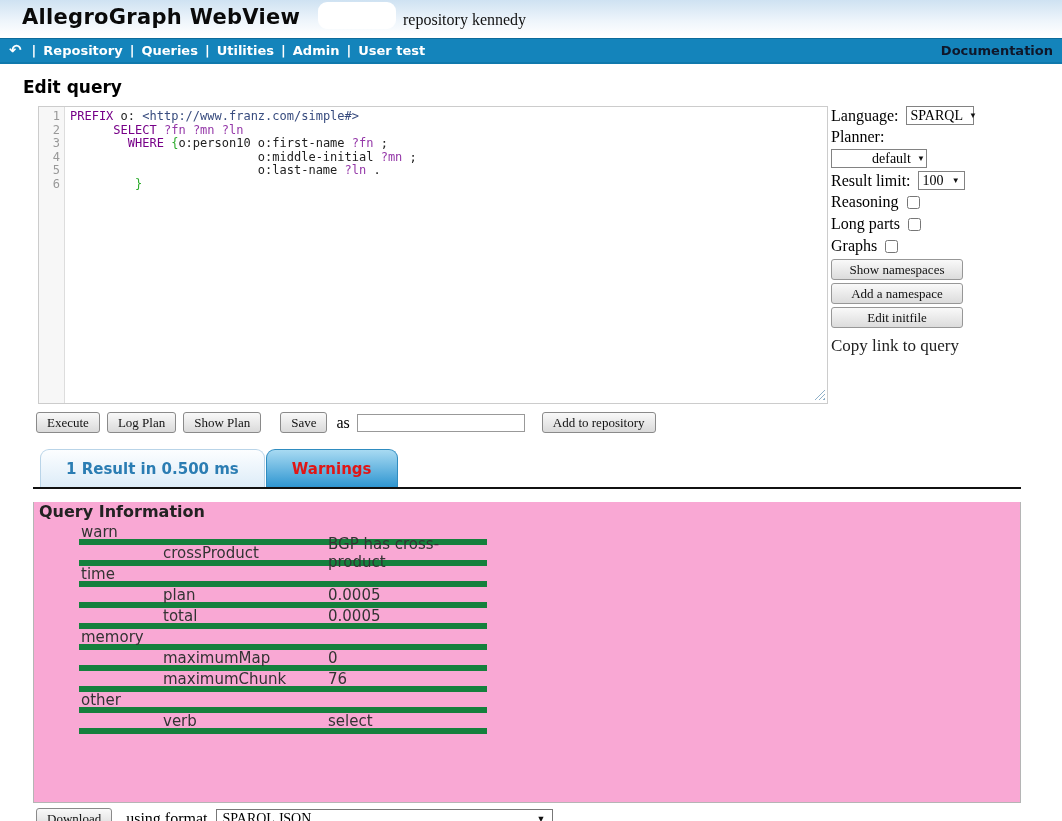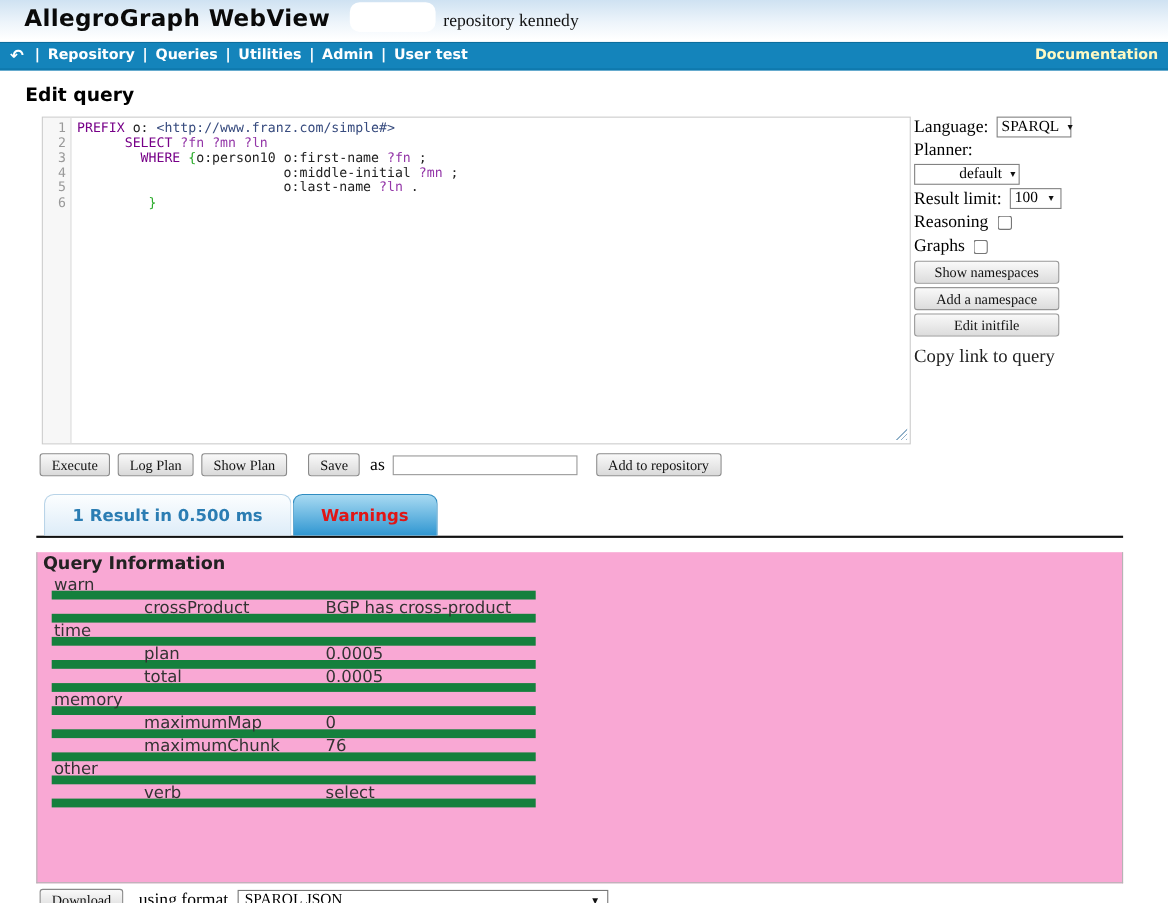--- a/index.html
+++ b/index.html
@@ -18,21 +18,21 @@
 
   
   .navbar { height:26px; background:var(--nav-bg,#1484bb);
     border-top:1px solid #0c6b9b; border-bottom:2px solid #0f79ad;
     display:flex; align-items:center; padding:0 9px;
     color:#fff; font:bold 13px "DejaVu Sans", sans-serif; }
   .back-icon { font-size:15px; line-height:1; margin-right:3px; cursor:pointer; }
   .nav-items { display:flex; align-items:center; }
   .nav-sep { margin:0 7px; }
   .nav-link { color:#fff; text-decoration:none; cursor:pointer; }
-  .doc-link { margin-left:auto; color:#fef9c3; cursor:pointer; }
+  .doc-link { margin-left:auto; color:#0f172a; cursor:pointer; }
 
   
   .page-title { margin:13px 0 9px 23px; font:bold 17px "DejaVu Sans", sans-serif; color:#000; }
 
   
   .editor-row { position:relative; margin-left:38px; height:298px; }
   .editor { position:relative; width:790px; height:298px; border:1px solid #ccc;
     display:flex; background:#fff; overflow:hidden; }
   .gutter { width:26px; background:#f7f7f7; border-right:1px solid #ddd;
     text-align:right; padding:3px 4px 0 0; color:#999;
@@ -89,21 +89,21 @@
   .tab.active { background:linear-gradient(#a8daf2 , #2f96d1);
     color:var(--warning-red,#e01616); border:1px solid #2f8cc0; border-bottom:none; }
 
   
   .results-panel { margin-left:33px; width:988px; height:301px;
     border:1px solid #b5b5b5; border-top:none; background:#f9a8d4; }
   .qi-heading { margin:13px 0 3px 5px; font:bold 16px "DejaVu Sans", sans-serif; color:#222; }
   .qtable { margin-left:13px; width:440px; color:#333;
     font:15px "DejaVu Sans", sans-serif; }
   .qrow { display:flex; align-items:center; height:21px;
-    border-bottom:8px solid #15803d; }
+    border-bottom:6px solid #15803d;margin-left:32px; }
   .qrow .slabel { padding-left:2px; }
   .qrow .key { margin-left:84px; width:165px; }
   .qrow .val { flex:1; }
 
   
   .download-row { display:flex; align-items:center; margin:5px 0 0 36px; }
   .fmt-label { font:16px "Liberation Serif", serif; margin:0 8px 0 7px; }
   .fmt-select { width:337px; height:19px; border:1px solid #777; background:#fff;
     display:flex; align-items:center; justify-content:space-between; padding:0 6px;
     font:14px "Liberation Serif", serif; cursor:pointer; }
@@ -175,20 +175,24 @@
           <span>100</span>
           <span class="arrow">▼</span>
         </span>
       </div>
       <div>
           <div class="opt-check">
             <span>Reasoning</span>
             <input type="checkbox" style="">
           </div>
           <div class="opt-check">
+            <span>Long parts</span>
+            <input type="checkbox" style="">
+          </div>
+          <div class="opt-check">
             <span>Graphs</span>
             <input type="checkbox" style="">
           </div>
         </div>
       <div>
           <button class="ns-btn">Show namespaces</button>
           <button class="ns-btn">Add a namespace</button>
           <button class="ns-btn">Edit initfile</button>
         </div>
       <a class="copy-link">Copy link to query</a>

